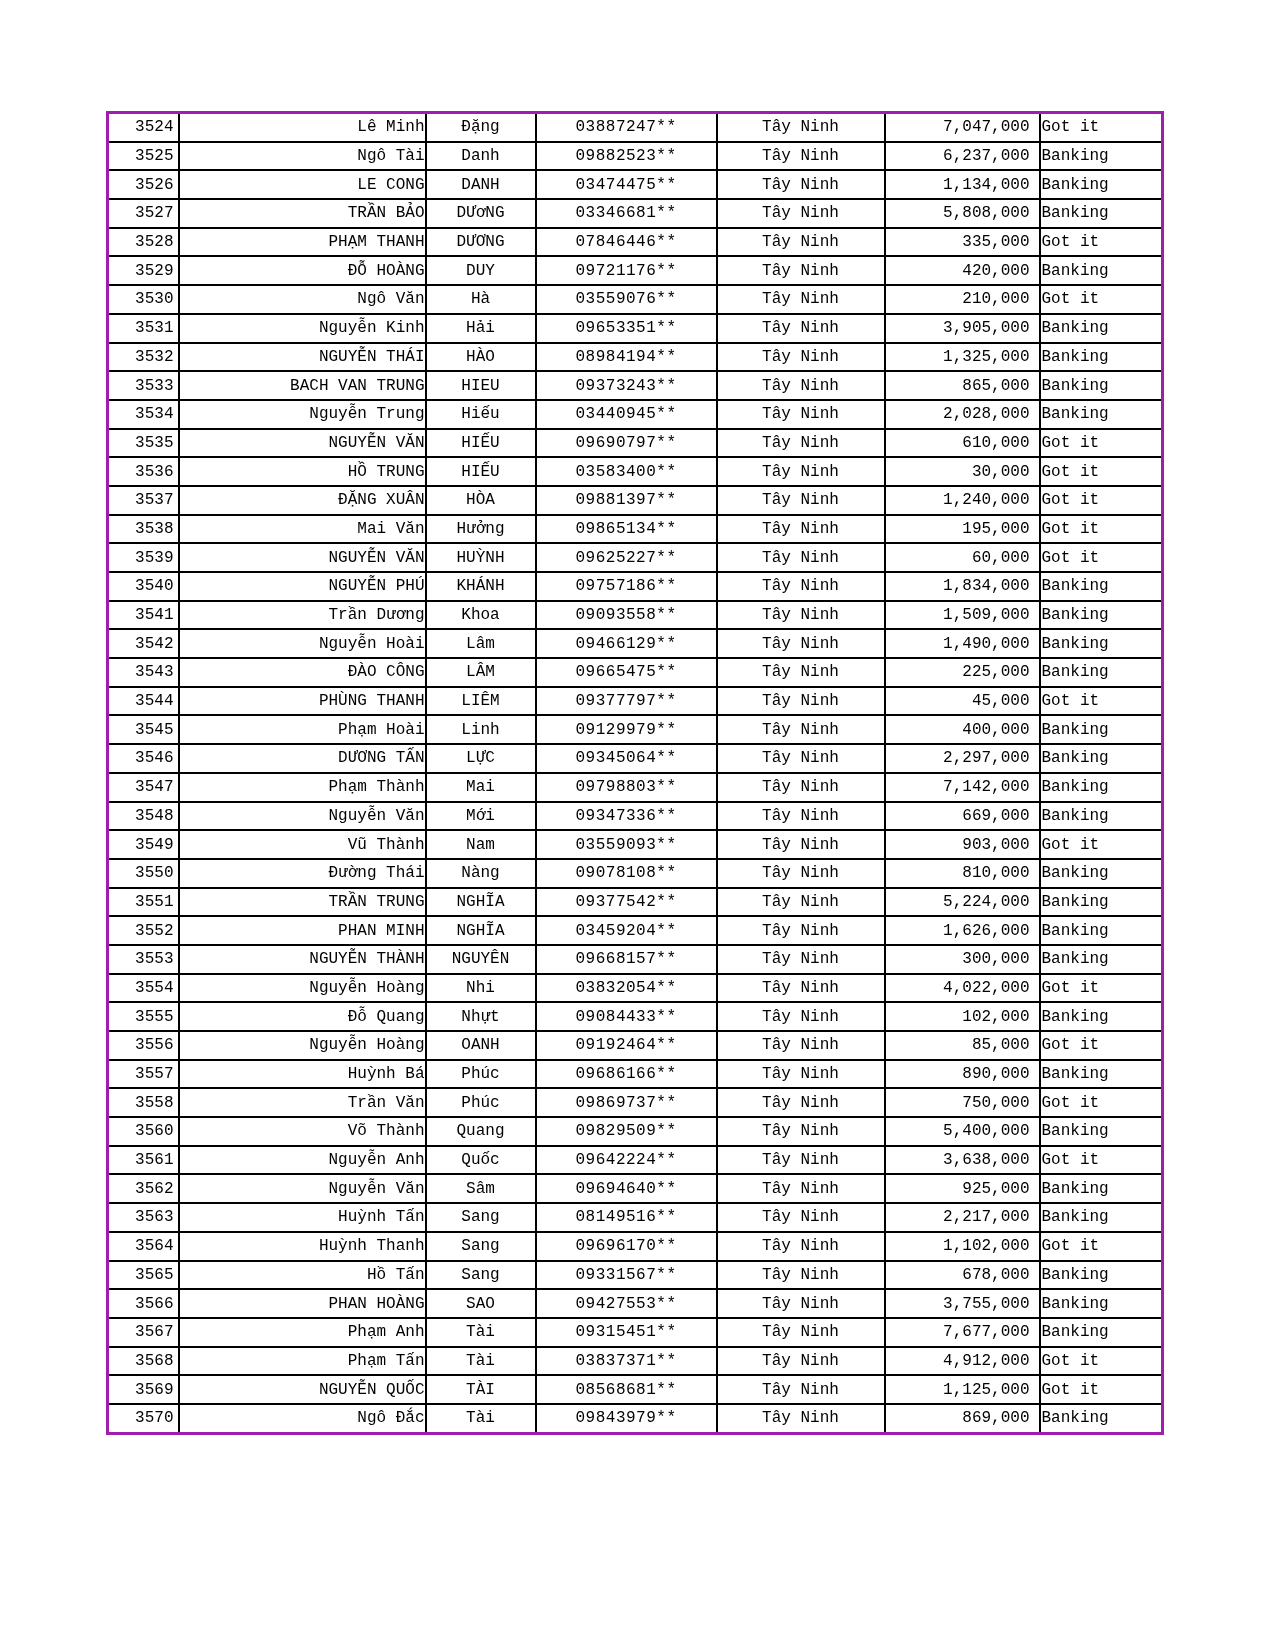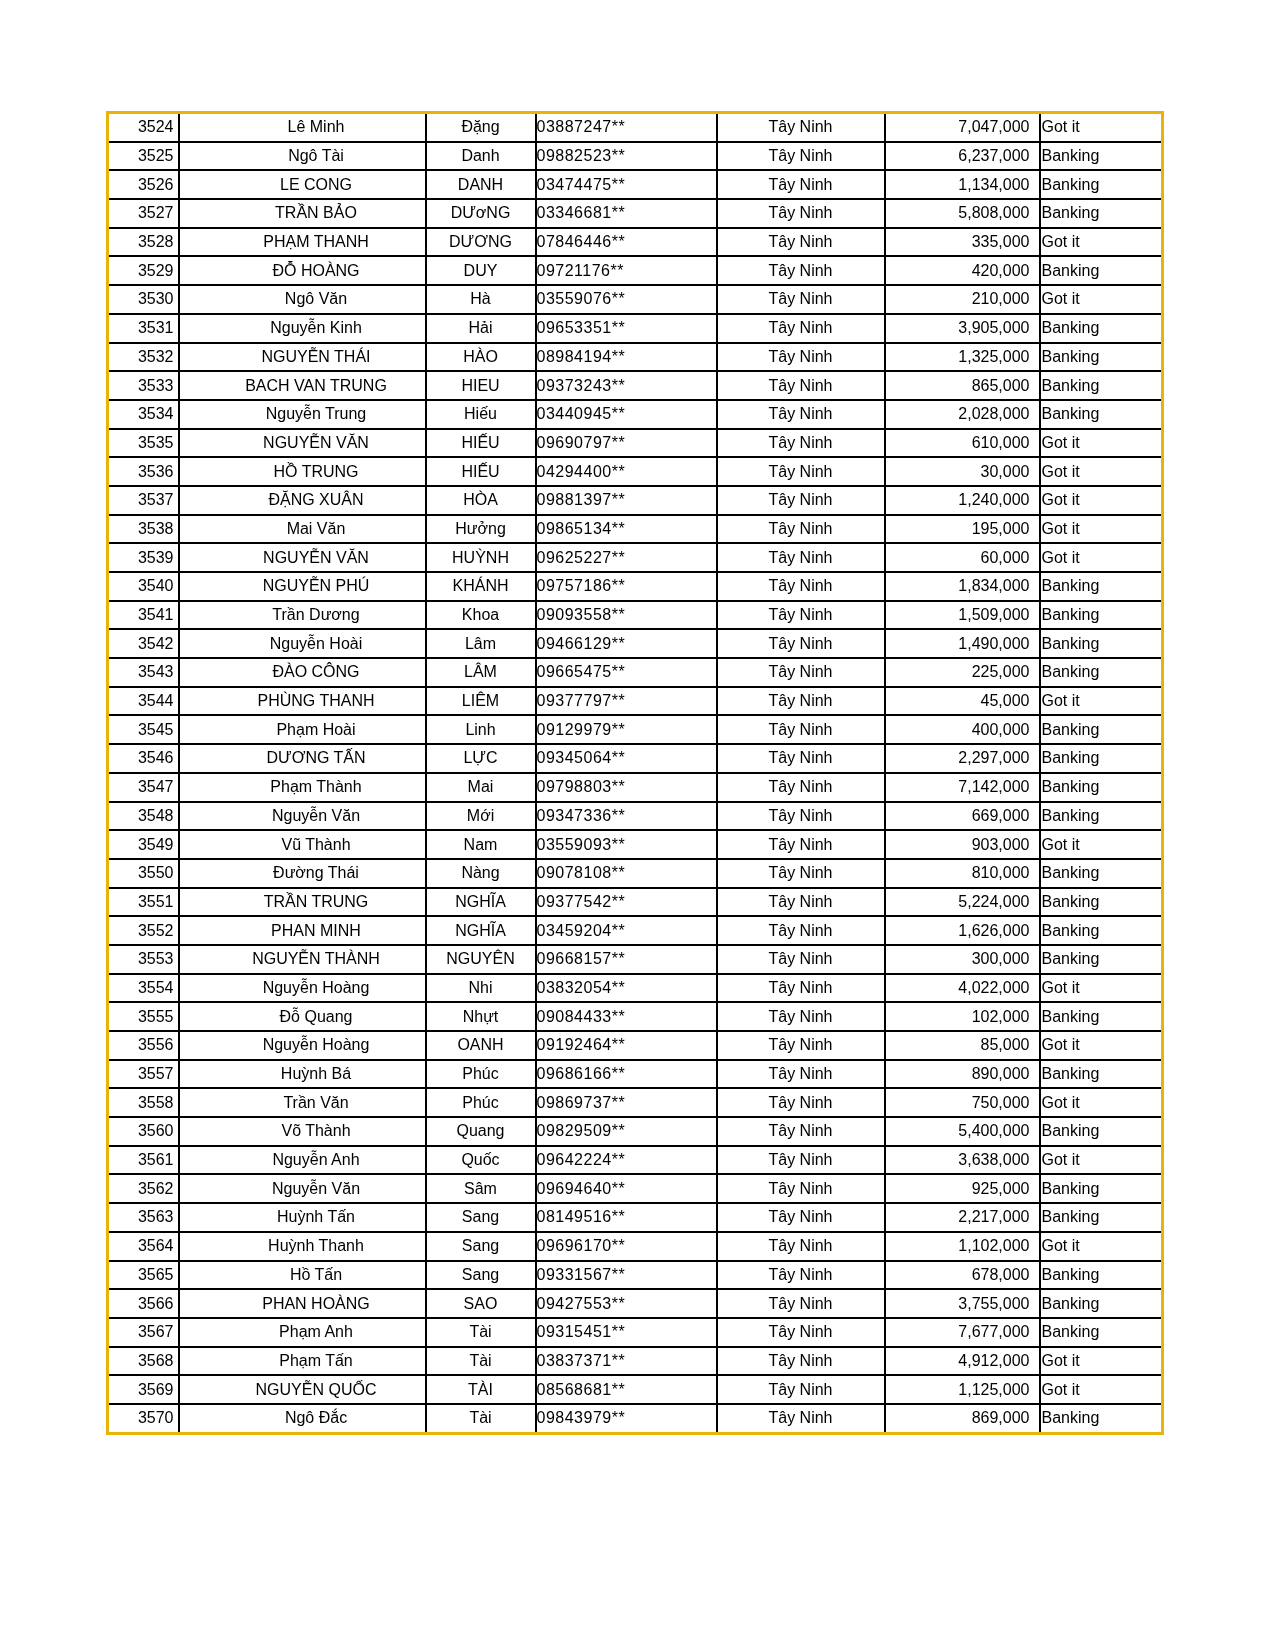--- a/index.html
+++ b/index.html
@@ -15,36 +15,37 @@
     color: #000000;
     overflow: hidden;
   }
   .sheet-table {
     position: absolute;
     left: 106px;
     top: 111px;
     width: 1055px;
     border-collapse: collapse;
     table-layout: fixed;
-    border: 3px solid #eab308;
+    border: 3px solid #a21caf;
+    font-family: Liberation Mono, monospace;
   }
   .sheet-table td {
     border: 2px solid #000;
     height: 26.7px;
     font-size: 16px;
     line-height: 1;
     padding: 0;
     white-space: nowrap;
     overflow: hidden;
     vertical-align: middle;
   }
   td.c-id     { text-align: right;  padding-right: 4px; }
-  td.c-first  { text-align: center; padding-left: 28px; }
+  td.c-first  { text-align: right; padding-left: 28px; }
   td.c-last   { text-align: center; border-radius: 9px; }
-  td.c-phone  { text-align: left; letter-spacing: 0.5px; }
+  td.c-phone  { text-align: center; letter-spacing: 0.5px; }
   td.c-prov   { text-align: center; }
   td.c-amount { text-align: right;  padding-right: 9px; border-radius: 8px; }
   td.c-status { text-align: left;   padding-left: 1px; }
 </style>
 </head>
 <body>
 
 <table class="sheet-table" aria-label="recipient list table">
   <colgroup>
     <col style="width:71px">
@@ -173,21 +174,21 @@
     <td class="c-phone">09690797**</td>
     <td class="c-prov">Tây Ninh</td>
     <td class="c-amount">610,000</td>
     <td class="c-status">Got it</td>
   </tr>
 
   <tr>
     <td class="c-id">3536</td>
     <td class="c-first">HỒ TRUNG</td>
     <td class="c-last">HIẾU</td>
-    <td class="c-phone">04294400**</td>
+    <td class="c-phone">03583400**</td>
     <td class="c-prov">Tây Ninh</td>
     <td class="c-amount">30,000</td>
     <td class="c-status">Got it</td>
   </tr>
 
   <tr>
     <td class="c-id">3537</td>
     <td class="c-first">ĐẶNG XUÂN</td>
     <td class="c-last">HÒA</td>
     <td class="c-phone">09881397**</td>

